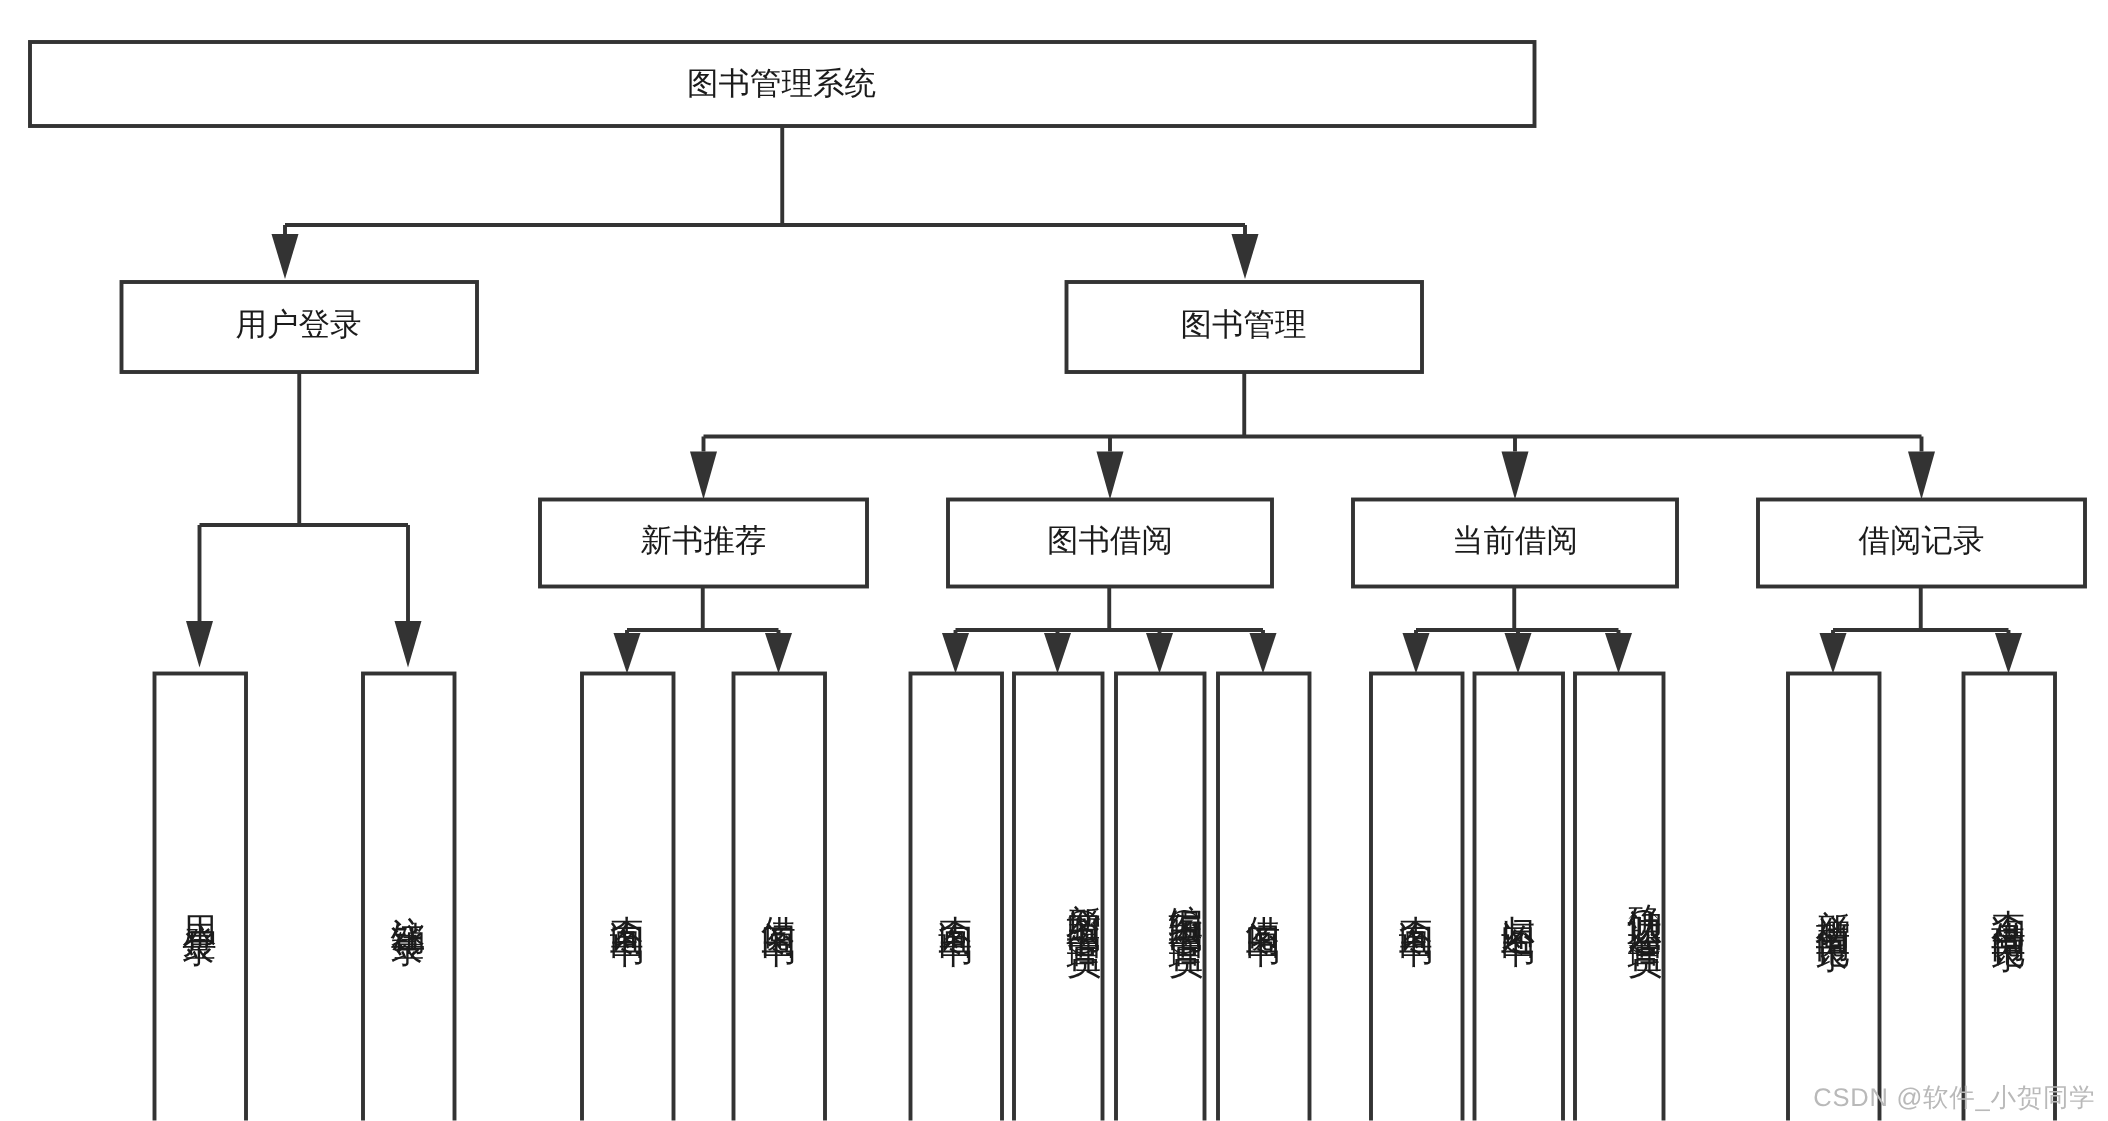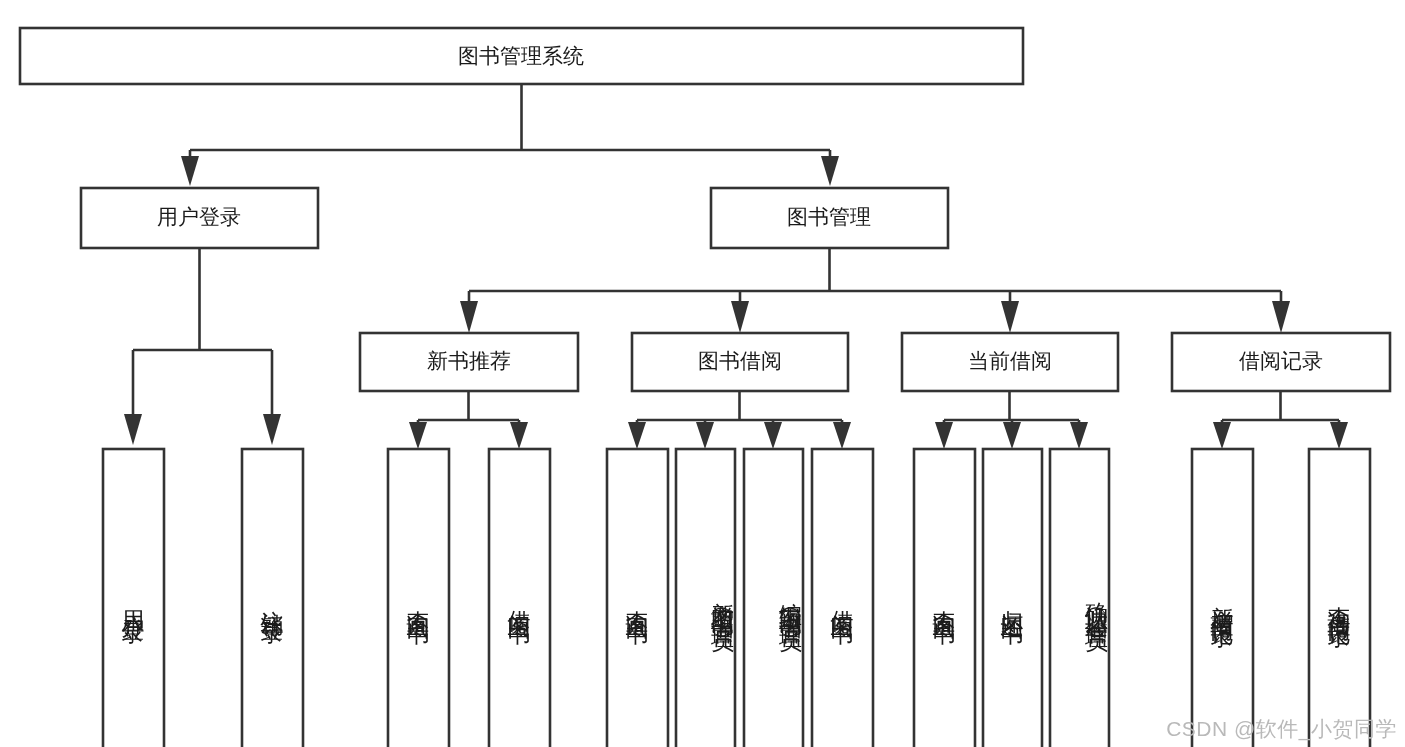--- a/index.html
+++ b/index.html
@@ -40,21 +40,21 @@
   }
   .arrow-head {
     fill: #333333;
     stroke: none;
   }
   .watermark {
     position: absolute;
     right: 8px;
     bottom: 4px;
     font-family: "Liberation Sans", "DejaVu Sans", sans-serif;
-    font-size: 21px;
+    font-size: 17px;
     color: #b9b9b9;
     letter-spacing: 0.5px;
     white-space: nowrap;
     user-select: none;
   }
 </style>
 </head>
 <body>
 
 <div id="diagram-root">

